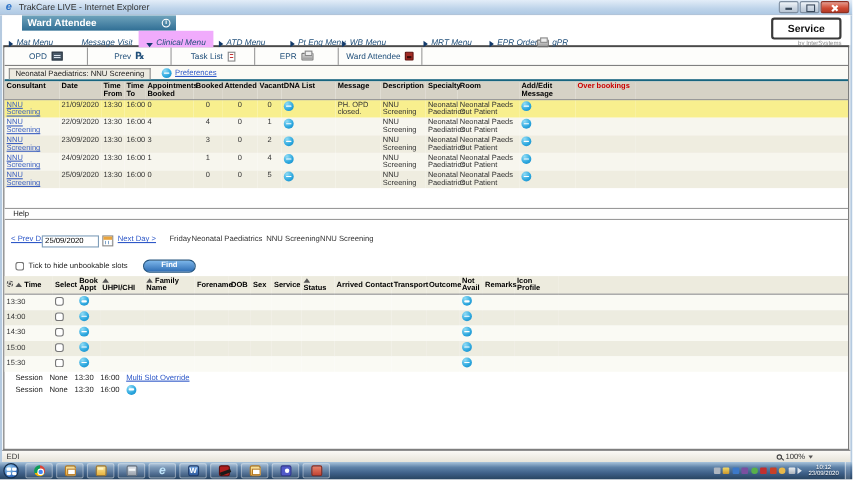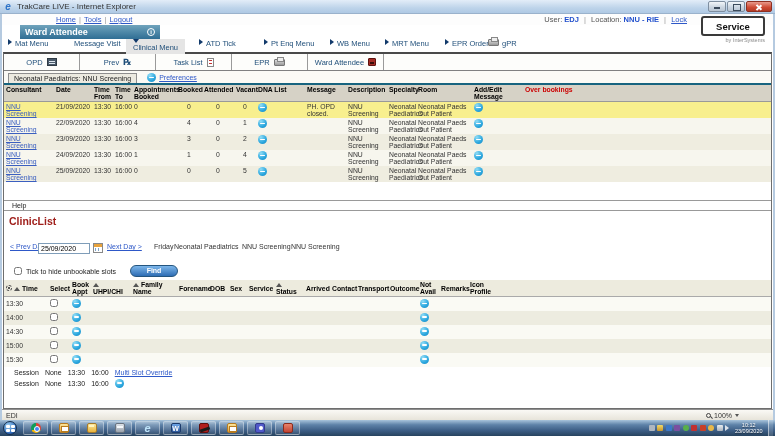--- a/index.html
+++ b/index.html
@@ -40,25 +40,25 @@
   .wardrow { height:14px; flex:0 0 14px; position:relative; background:#fff; }
   .wardbar { position:absolute; left:18px; top:0; width:140px; height:14px;
              background:linear-gradient(#6FA3BC,#2F6E94); color:#fff; font-weight:bold; font-size:9px;
              display:flex; align-items:center; padding:0 5px; }
   .info-circ { margin-left:auto; width:8px; height:8px; border:1px solid #fff; border-radius:50%;
                font-size:6px; line-height:7px; text-align:center; color:#fff; }
   .info-circ::before { content:"i"; }
 
   
   .menubar { height:13px; flex:0 0 13px; position:relative; background:#fff; font-size:7.5px; }
-  .menubar .tab { position:absolute; top:0; height:15px; display:flex; align-items:flex-start; color:#1F4E79; cursor:pointer; white-space:nowrap; }
-  .menubar .tab.active { background:#e5e5e5; padding:0 7px;flex-direction:column; }
+  .menubar .tab { position:absolute; top:0; height:15px; display:flex; align-items:flex-end; color:#1F4E79; cursor:pointer; white-space:nowrap;font-style:italic; }
+  .menubar .tab.active { background:#f0abfc; padding:0 7px; }
   .menubar .tab:nth-child(1){left:6px} .menubar .tab:nth-child(2){left:72px}
   .menubar .tab:nth-child(3){left:124px} .menubar .tab:nth-child(4){left:197px}
-  .menubar .tab:nth-child(5){left:262px} .menubar .tab:nth-child(6){left:328px}
+  .menubar .tab:nth-child(5){left:262px} .menubar .tab:nth-child(6){left:309px}
   .menubar .tab:nth-child(7){left:383px} .menubar .tab:nth-child(8){left:443px}
   .menubar .tab:nth-child(9){left:486px}
   .arr { width:0; height:0; border-left:4px solid #123A6B; border-top:3px solid transparent; border-bottom:3px solid transparent; display:inline-block; margin-right:3px; }
   .arr.down { border-left:3px solid transparent; border-right:3px solid transparent; border-top:4px solid #123A6B; border-bottom:none; }
 
   
   .frame { flex:1 1 auto; margin:0 1px; border:1px solid #6E6E6E; border-top:2px solid #4A4A4A; background:#fff; display:flex; flex-direction:column; overflow:hidden; }
 
   
   .toolbar { height:17px; flex:0 0 17px; display:flex; border-bottom:1px solid #808080; background:#FDFDFB; }
@@ -192,32 +192,20 @@
       <span class="wbtn max"></span>
       <span class="wbtn close"></span>
     </span>
   </div>
 
   <div class="win-body">
 
     <div class="brandbox">Service</div>
     <div class="brandsub">by InterSystems</div>
 
-    <div class="navrow">
-      <span id="home-links"><a>Home</a><span class="sep">|</span><a>Tools</a><span class="sep">|</span><a>Logout</a></span>
-      <span class="userinfo">
-        <span>User:</span>
-        <b>EDJ</b>
-        <span class="sep">|</span>
-        <span>Location:</span>
-        <b>NNU - RIE</b>
-        <span class="sep">|</span>
-        <span class="link">Lock</span>
-      </span>
-    </div>
 
     <div class="wardrow">
       <div class="wardbar">
         <span>Ward Attendee</span>
         <span class="info-circ"></span>
       </div>
     </div>
 
     <div class="menubar" id="menu-bar">
         <div class="tab">
@@ -226,21 +214,21 @@
         </div>
         <div class="tab">
           <span class="lbl">Message Visit</span>
         </div>
         <div class="tab active">
           <span class="arr down"></span>
           <span class="lbl">Clinical Menu</span>
         </div>
         <div class="tab">
           <span class="arr"></span>
-          <span class="lbl">ATD Tick</span>
+          <span class="lbl">ATD Menu</span>
         </div>
         <div class="tab">
           <span class="arr"></span>
           <span class="lbl">Pt Enq Menu</span>
         </div>
         <div class="tab">
           <span class="arr"></span>
           <span class="lbl">WB Menu</span>
         </div>
         <div class="tab">
@@ -422,21 +410,20 @@
             </tr>
           </tbody>
       </table>
 
       <div class="spacer1"></div>
 
       <div class="helpbar">
         <span>Help</span>
       </div>
 
-      <div class="cl-title">ClinicList</div>
 
       <div class="datenav">
         <span class="link dn-prev">&lt; Prev Day</span>
         <input class="dn-input" value="25/09/2020" style="">
         <span class="dn-cal"></span>
         <span class="link dn-next">Next Day &gt;</span>
         <span class="dn-day">Friday</span>
         <span class="dn-spec">Neonatal Paediatrics</span>
         <span class="dn-clinic">NNU Screening</span>
         <span class="dn-clinic2">NNU Screening</span>

